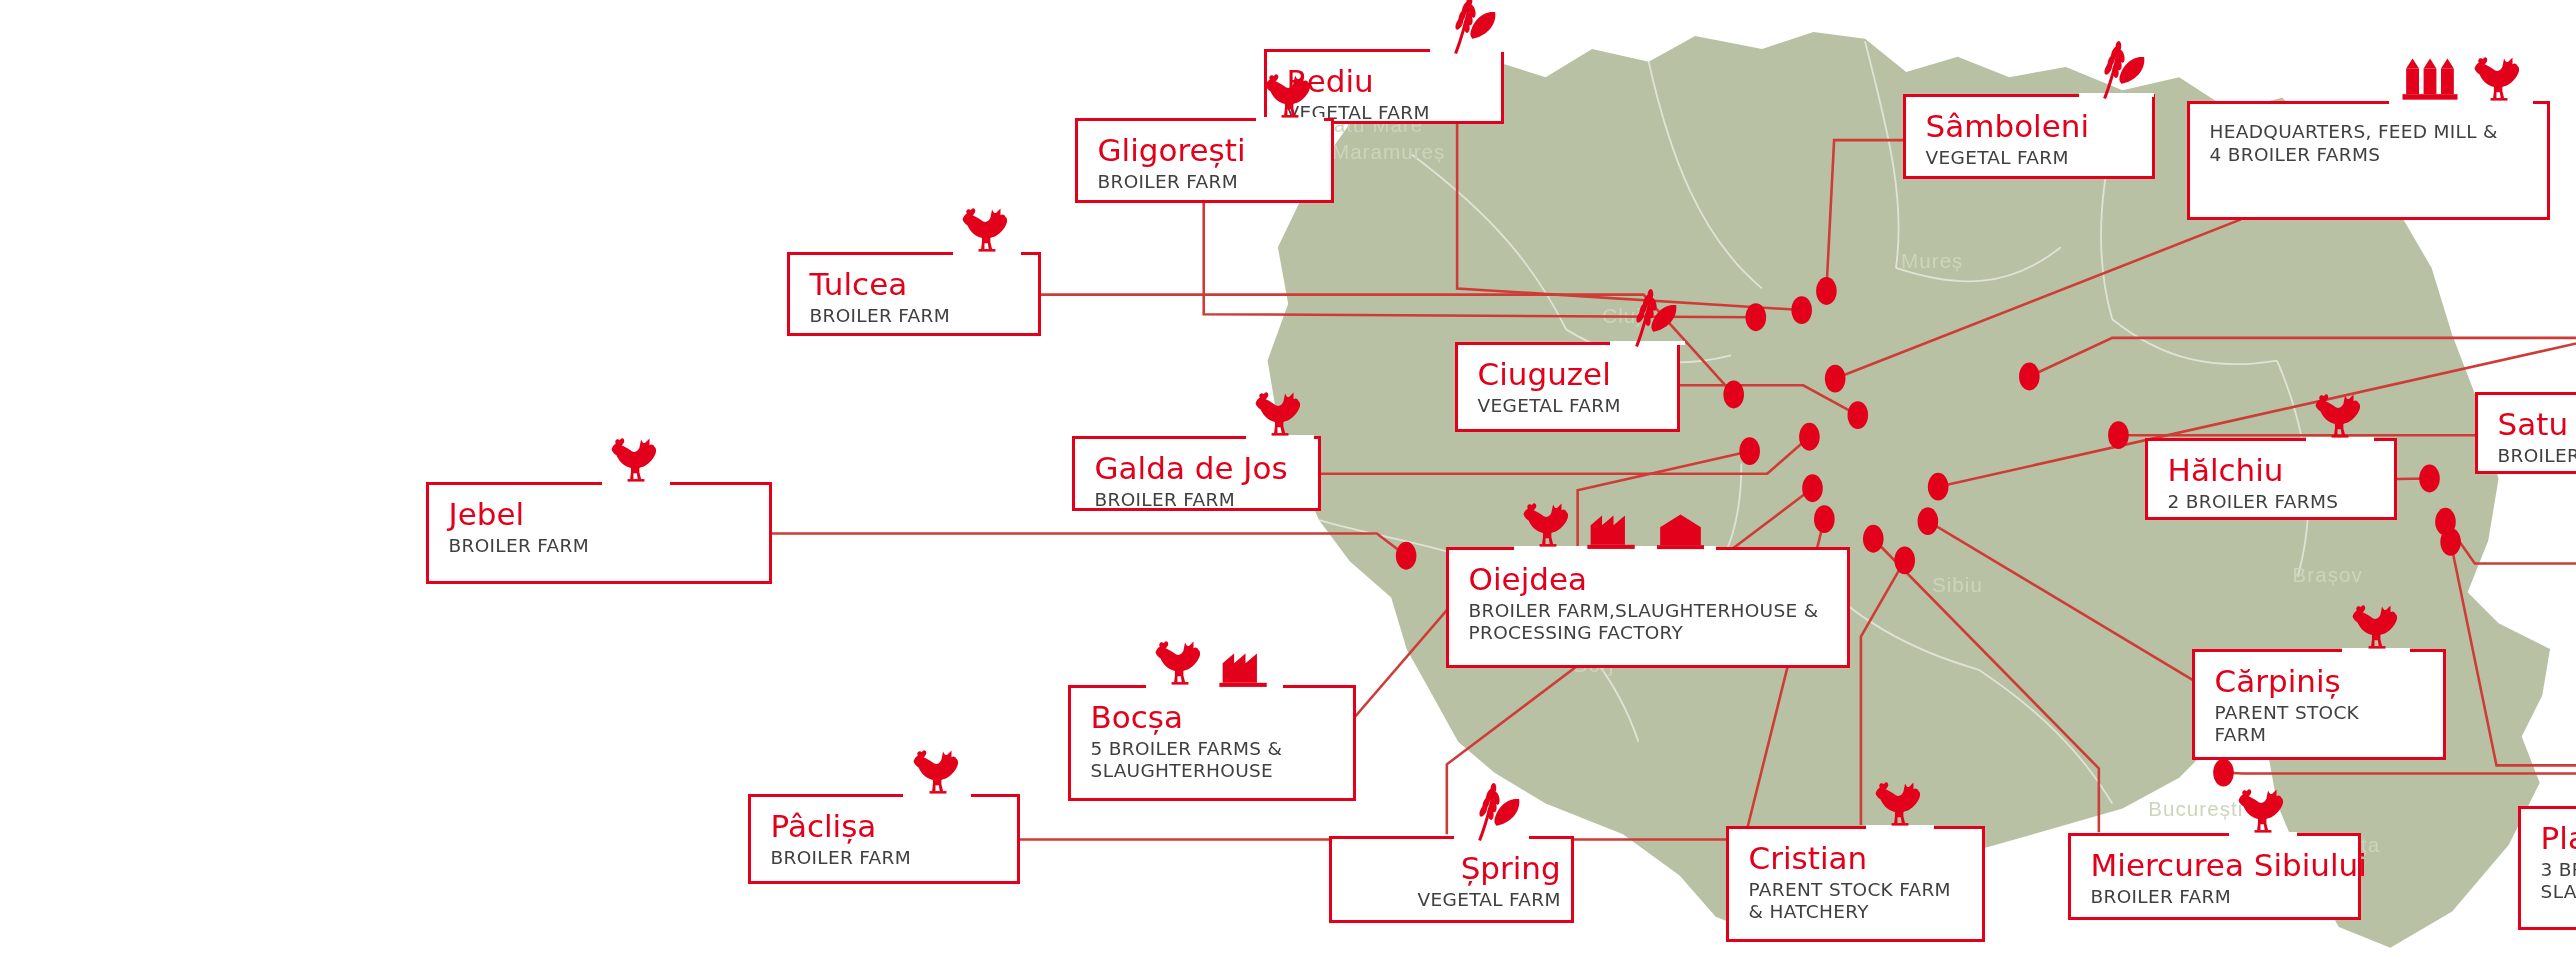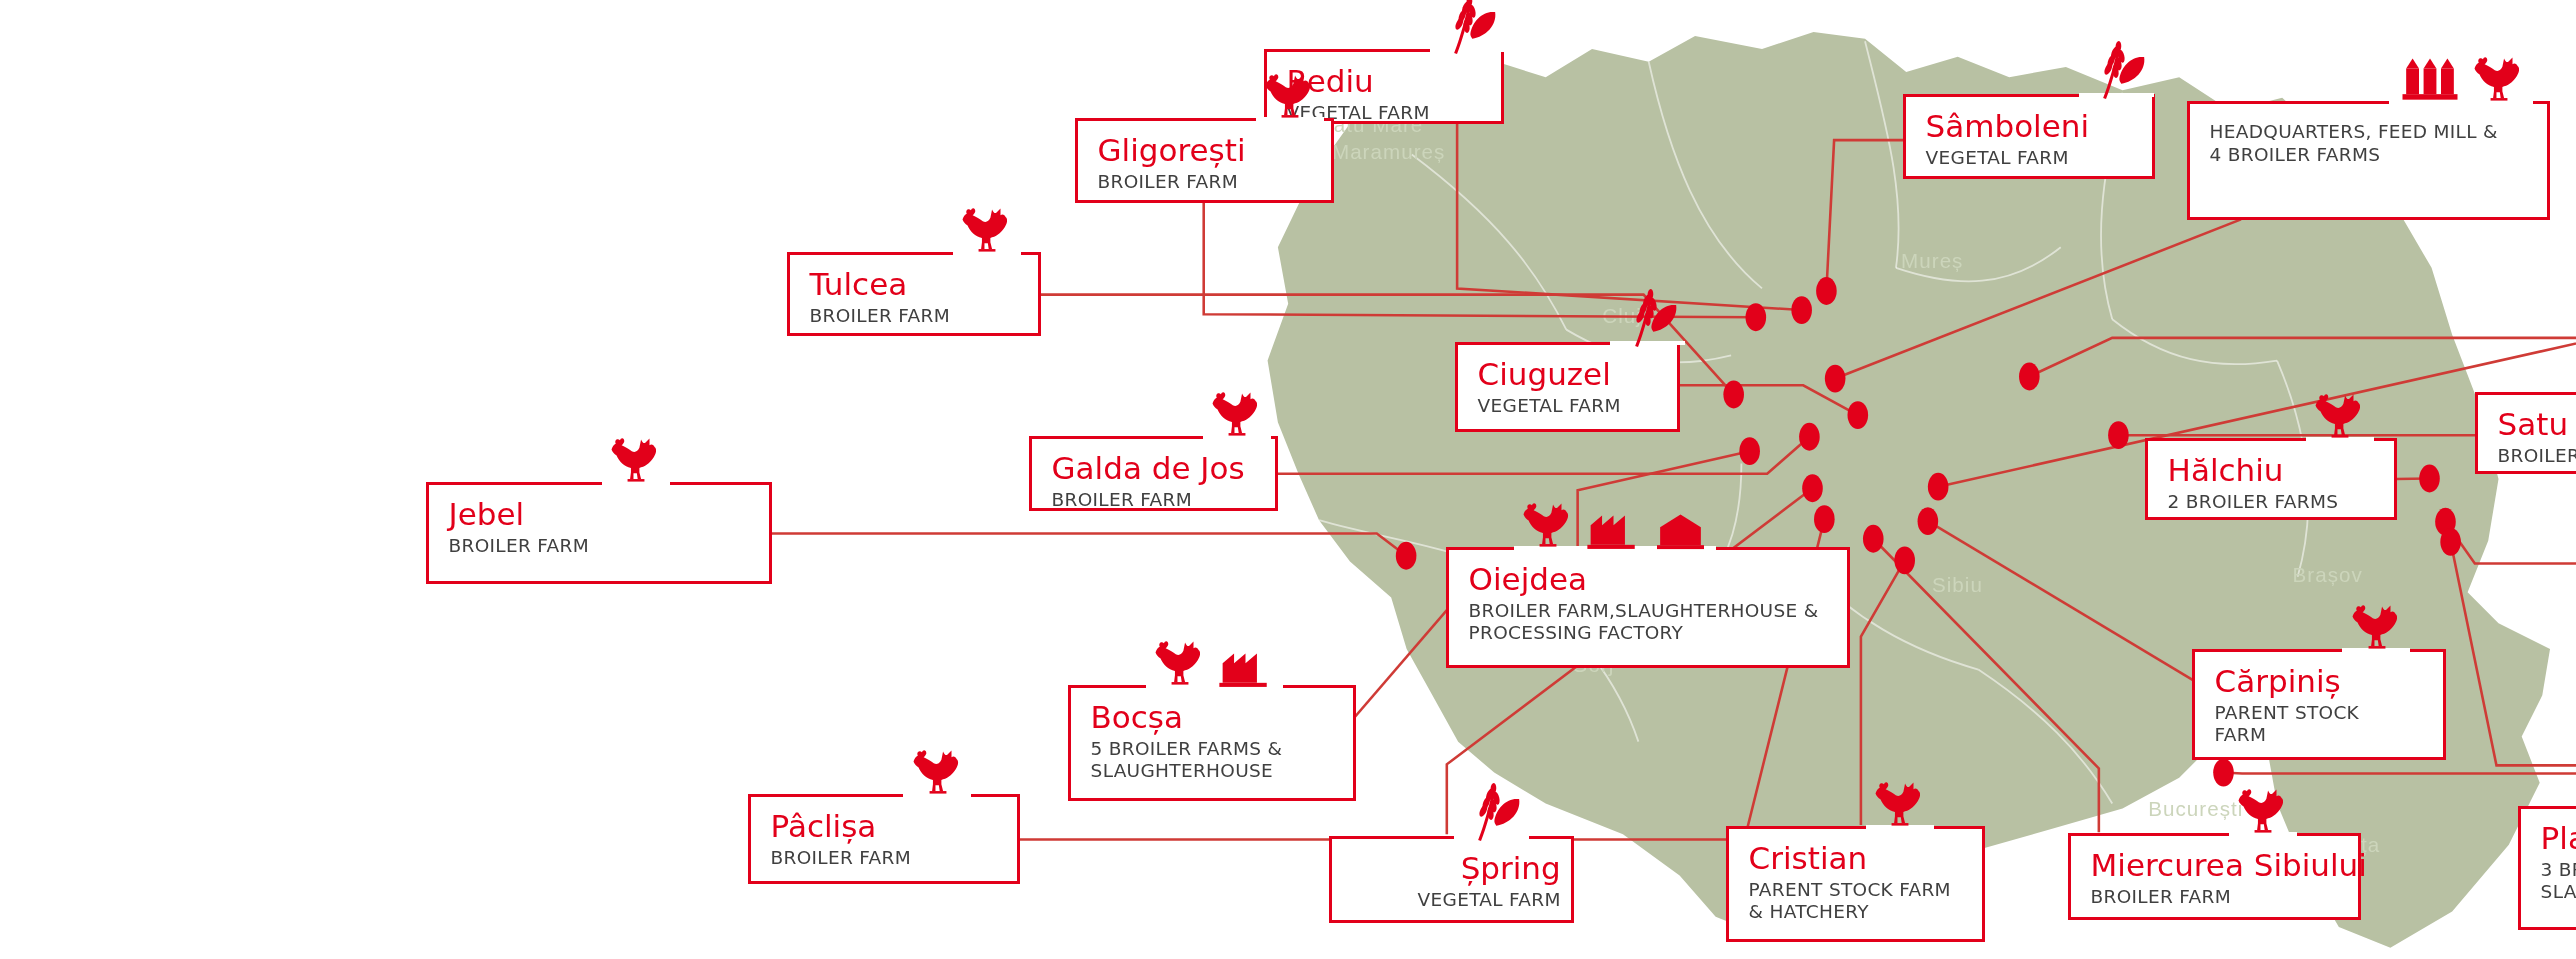--- a/index.html
+++ b/index.html
@@ -213,21 +213,21 @@
               <ellipse cx="34" cy="6" rx="3" ry="6" transform="rotate(4 34 6)"></ellipse>
               <path d="M35 40 C37 26 49 15 61 17 C63 31 51 43 37 45 C36 43 35 42 35 40 Z"></path>
             </g>
           </svg></span>
       </div>
       <h2 class="loc-name">Ciuguzel</h2>
       <div class="loc-sub">
         <span>VEGETAL FARM</span>
       </div>
     </div>
-    <div class="loc-box" style="left: 1029px; top: 436px; width: 249px; height: 75px;">
+    <div class="loc-box" style="left: 1072px; top: 436px; width: 249px; height: 75px;">
       <div class="icon-notch" style="left: 171px; width: 68px;"></div>
       <div class="icon-row" style="left: 178px; top: -52px;">
         <span><svg width="54" height="55" viewBox="0 0 64 60">
             <path fill="#e2001a" d="M3 17 C4 13 6 11 8 10 C6 6 10 3 13 6 C14 2 19 3 18 8 C17 10 16 11 15 12 C20 14 24 17 27 19 C31 21 34 19 36 15 L38 5 C40 9 41 10 43 9 L48 4 L48 12 C50 10 53 11 54 14 C57 16 56 22 53 26 C50 31 45 36 38 38 L36 39 L36 44 L38 52 L34 52 L33 45 L29 45 L29 52 L25 52 L26 44 L26 39 C18 37 12 31 9 24 C6 22 4 20 3 17 Z"></path>
             <rect x="22" y="52" width="20" height="3" fill="#e2001a"></rect>
           </svg></span>
       </div>
       <h2 class="loc-name">Galda de Jos</h2>
       <div class="loc-sub">
         <span>BROILER FARM</span>

